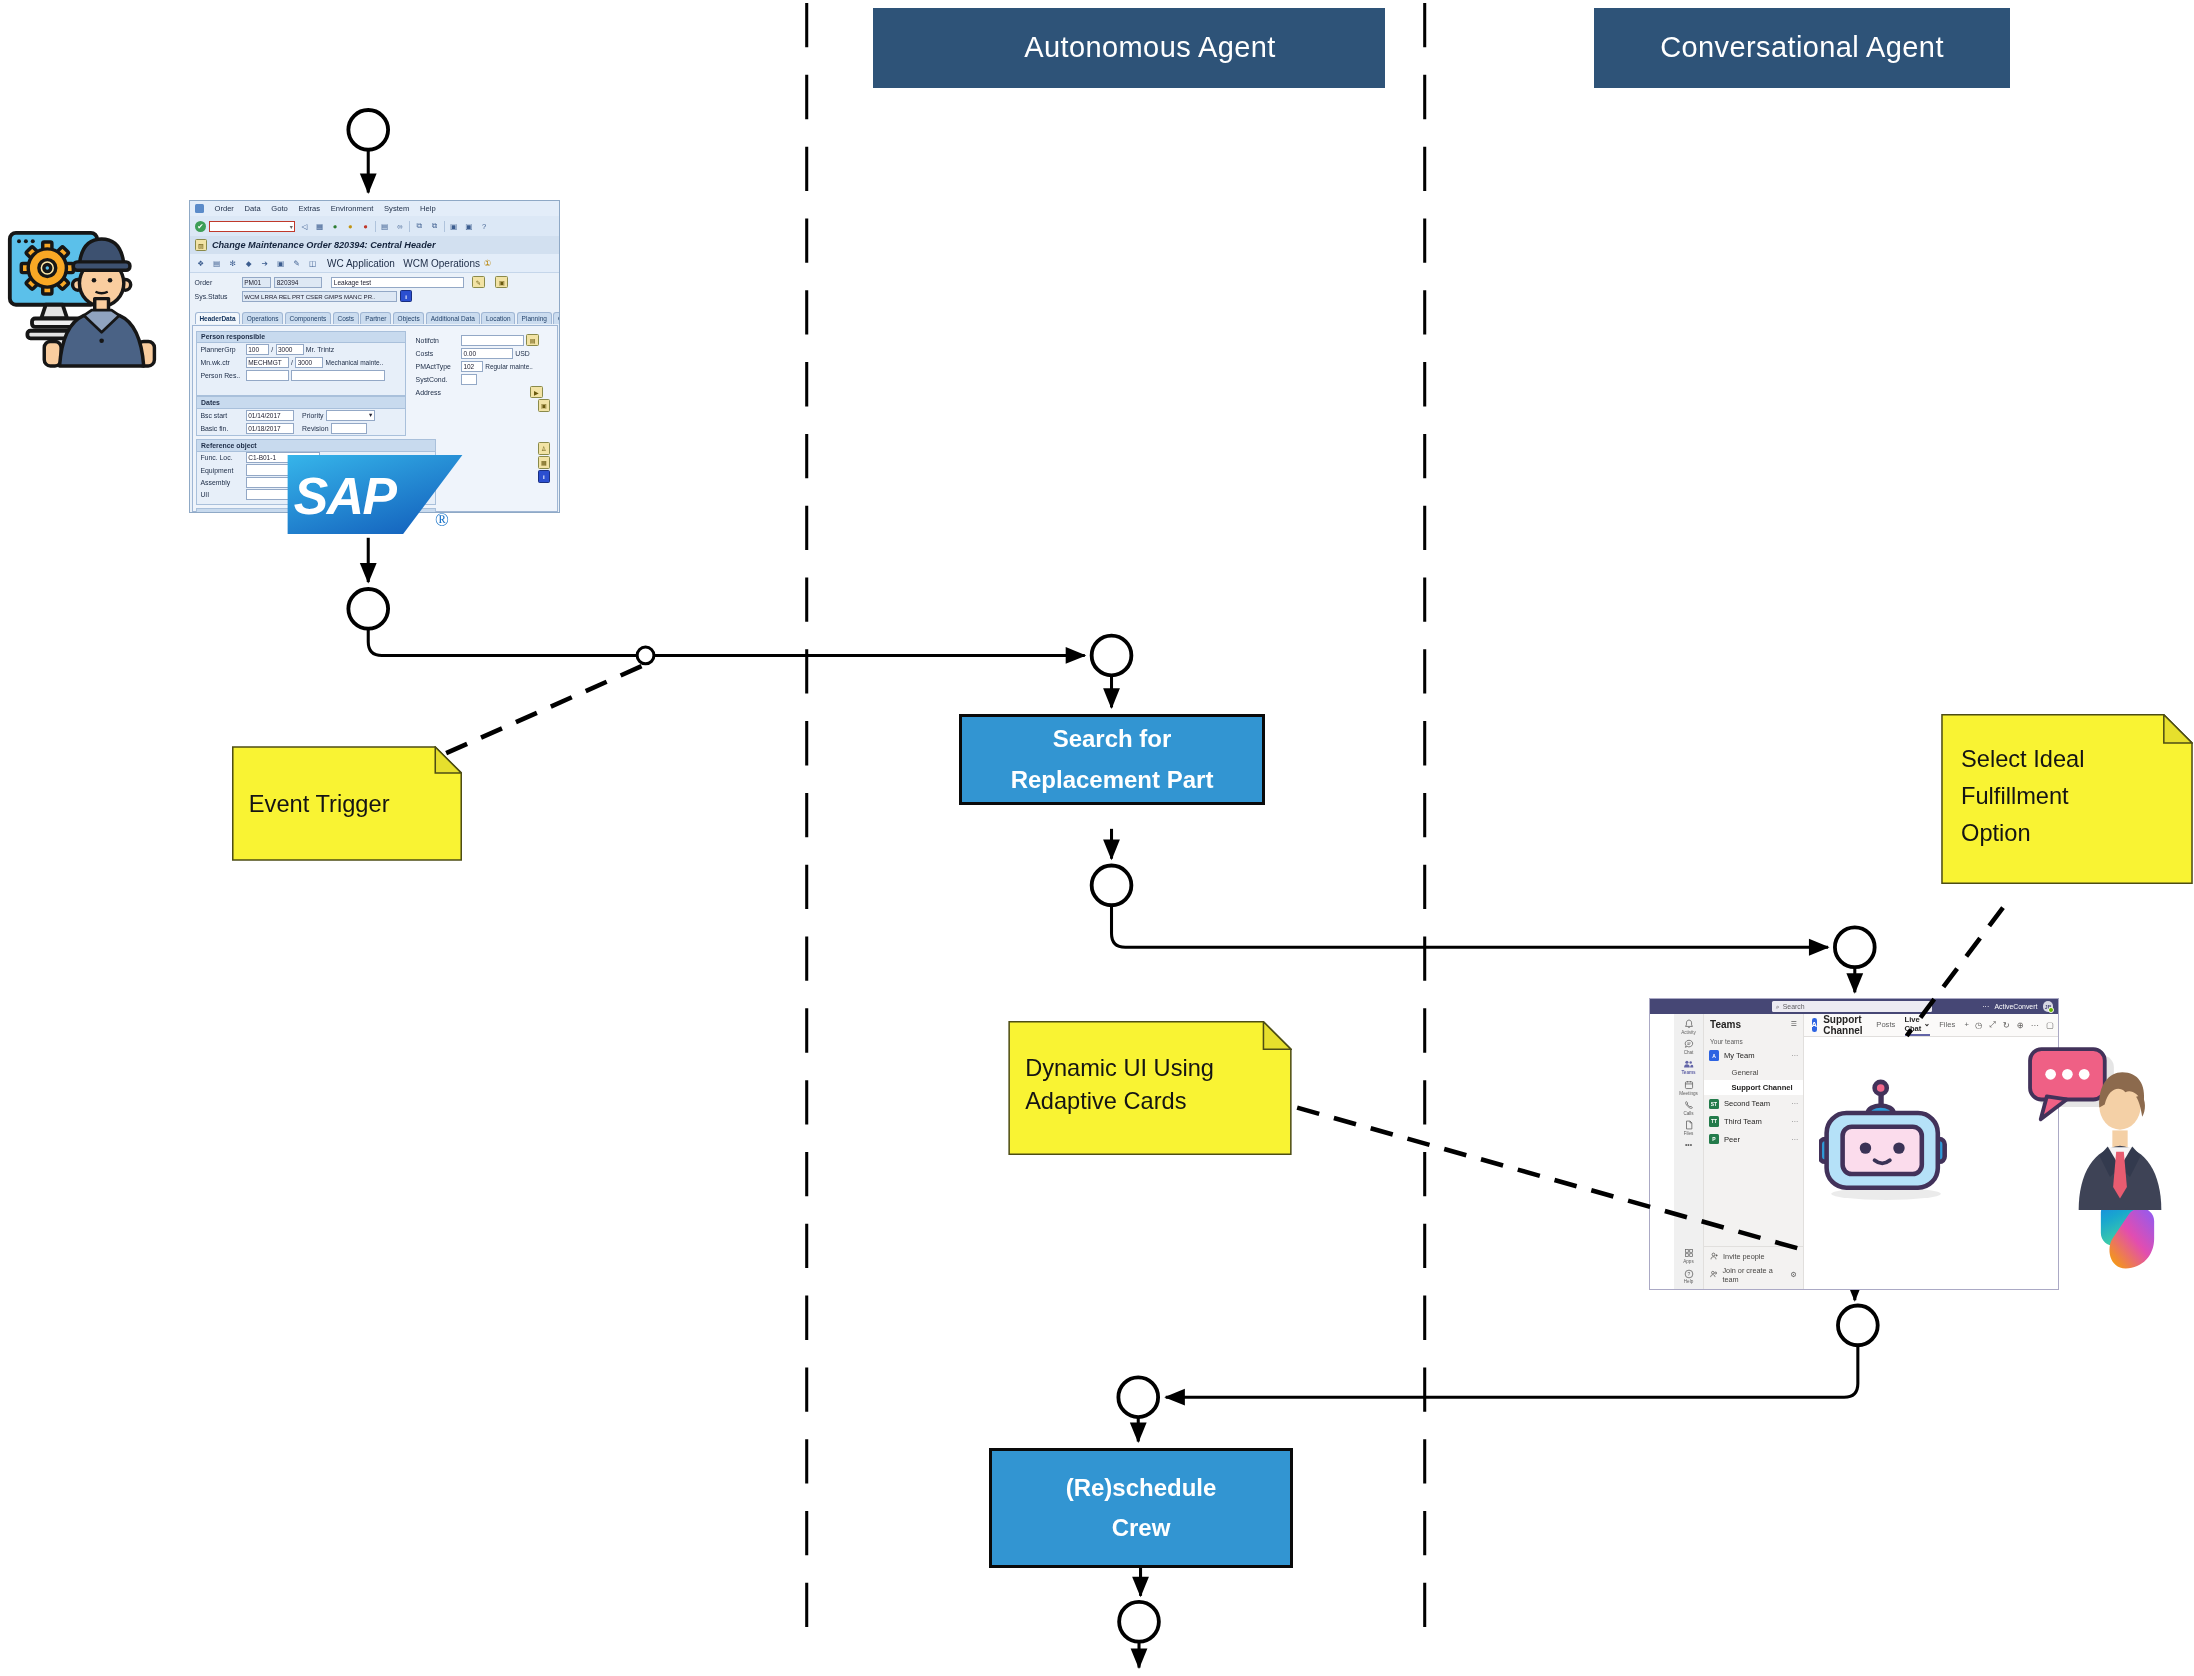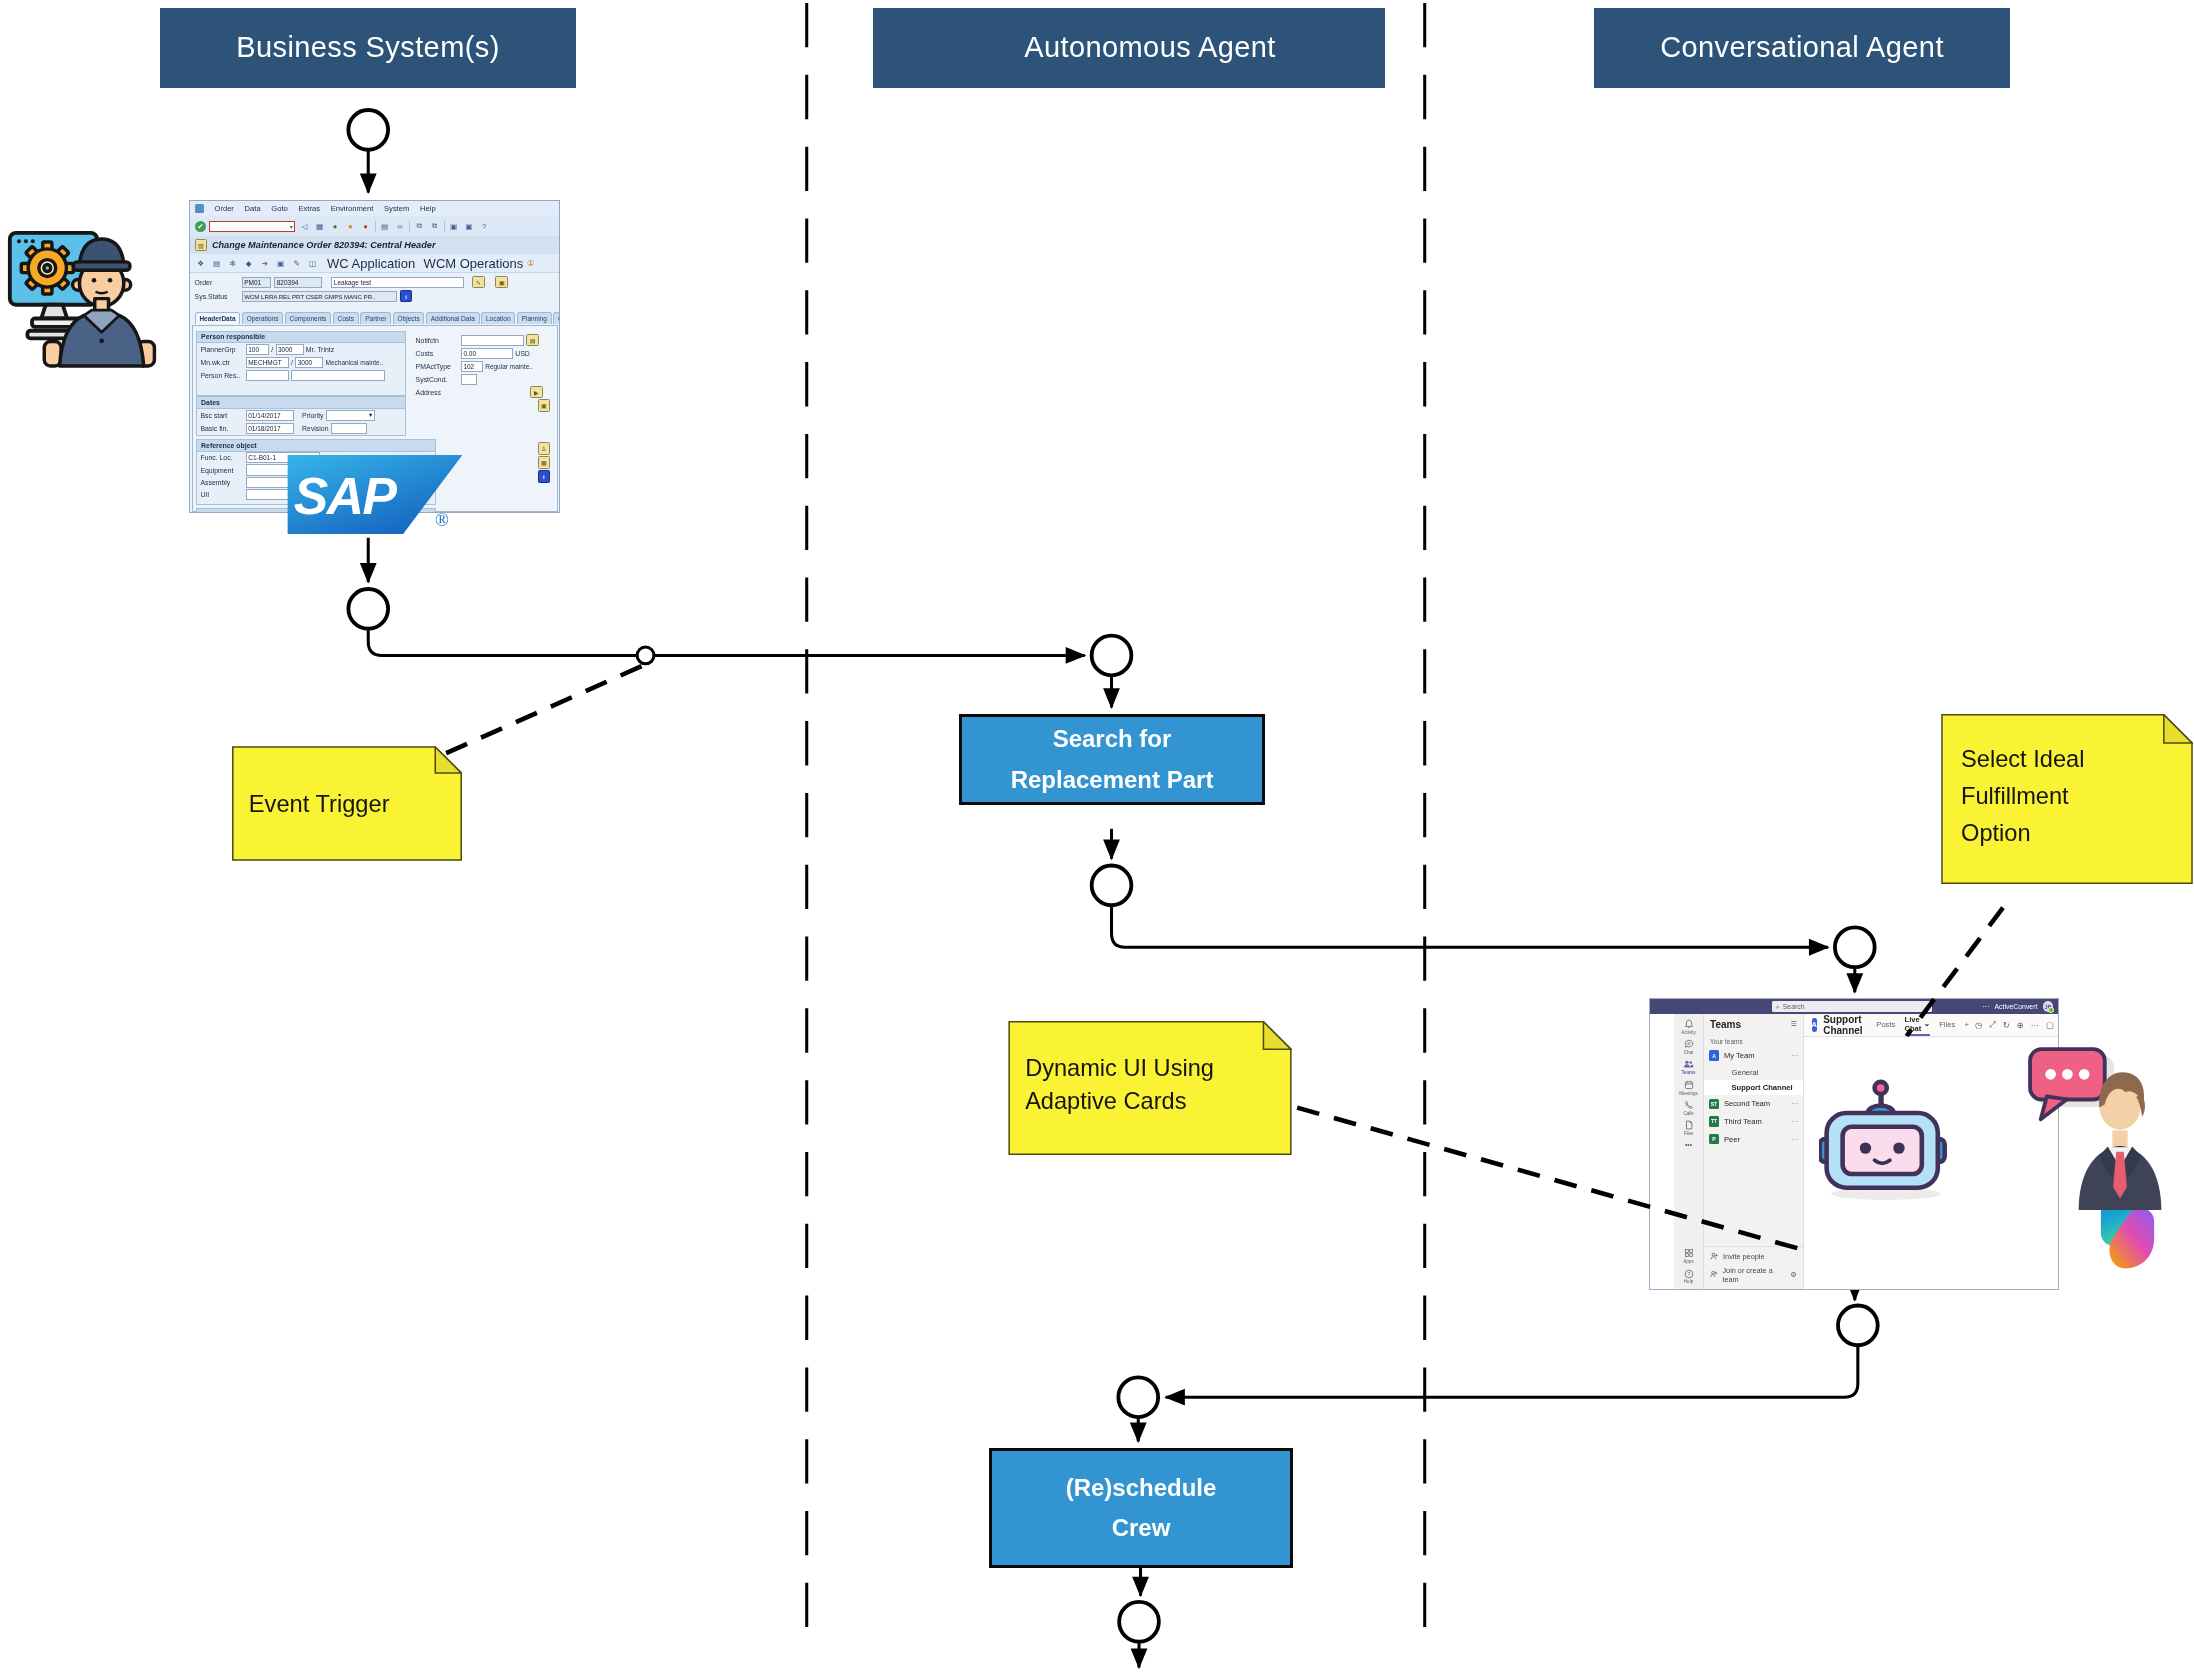--- a/index.html
+++ b/index.html
@@ -33,21 +33,21 @@
   .sap-cmd{width:86px;height:11.5px;background:#fff;border:0.8px solid #c0392b;display:flex;
     align-items:center;justify-content:flex-end;font-size:6.1px;color:#666;padding:0 1.5px;box-sizing:border-box;}
   .ti{width:12.2px;height:12.2px;display:flex;align-items:center;justify-content:center;font-size:7.6px;color:#3c5websafe;color:#3c5d8f;}
   .sap-tb .ti:nth-child(5){color:#2e7d32}.sap-tb .ti:nth-child(6){color:#c19412}.sap-tb .ti:nth-child(7){color:#c0392b}
   .sap-sep{width:0.8px;height:10.7px;background:#AFC3DC;}
   .sap-titlebar{position:absolute;left:0;top:35px;right:0;height:18.3px;background:#D2E0F0;
     border-bottom:0.8px solid #B9CCE3;display:flex;align-items:center;gap:4.6px;padding:0 4.6px;}
   .sap-title{font-size:9.2px;font-weight:bold;font-style:italic;color:#14233c;}
   .sap-apptoolbar{position:absolute;left:0;top:53px;right:0;height:18.3px;background:#E3EDF9;
     border-bottom:0.8px solid #C5D6EA;display:flex;align-items:center;gap:3.8px;padding:0 4.6px;}
-  .sap-applink{font-size:13px;color:#1c2b45;margin-left:4.6px;}
+  .sap-applink{font-size:10px;color:#1c2b45;margin-left:4.6px;}
   .sap-row{position:absolute;left:4.6px;display:flex;align-items:center;gap:3.1px;height:12.2px;}
   .sl{width:44px;flex:none;font-size:6.9px;}
   .fi{background:#fff;border:0.8px solid #93A8C6;height:9.2px;display:flex;align-items:center;
      padding:0 1.5px;font-size:6.5px;color:#223;box-sizing:content-box;white-space:nowrap;overflow:hidden;}
   .fi.ro{background:#DEE8F4;}
   .ic{width:10.7px;height:10.7px;border:0.8px solid #8a8a4a;background:#F2E3A5;border-radius:1.5px;
      font-size:6.1px;display:flex;align-items:center;justify-content:center;color:#6a5a10;flex:none;}
   .ic.blue{background:#2B4FD0;border-color:#1a2f80;color:#fff;font-weight:bold;}
   .sap-tabs{position:absolute;left:4.6px;top:108px;right:1.5px;height:15.3px;display:flex;gap:1.5px;align-items:flex-end;}
   .stab{padding:2.3px 3.8px;font-size:6.5px;background:#CBDCEF;border:0.8px solid #9FB6D4;border-bottom:none;
@@ -148,23 +148,20 @@
       <circle cx="1455" cy="858" r="26"></circle>
       <circle cx="1455" cy="1159" r="26"></circle>
       <circle cx="2428" cy="1240" r="26"></circle>
       <circle cx="2432" cy="1735" r="26"></circle>
       <circle cx="1490" cy="1829" r="26"></circle>
       <circle cx="1491" cy="2123" r="26"></circle>
     </g>
     <circle cx="845" cy="858" r="11" fill="#fff" stroke="#000" stroke-width="4"></circle>
   </svg>
 
-  <div class="lane-header" style="left:160px;width:416px;">
-    <span>Business System(s)</span>
-  </div>
   <div class="lane-header" style="left:873px;width:470px;padding-left:42px;">
     <span>Autonomous Agent</span>
   </div>
   <div class="lane-header" style="left:1594px;width:416px;">
     <span>Conversational Agent</span>
   </div>
 
   <svg class="abs" style="left:6.1px;top:216px" width="153" height="153" viewBox="0 0 200 200">
     <g stroke="#161616" stroke-width="5" stroke-linejoin="round">
       <rect x="5" y="22" width="114" height="94" rx="8" fill="#5BC0EA"></rect>

